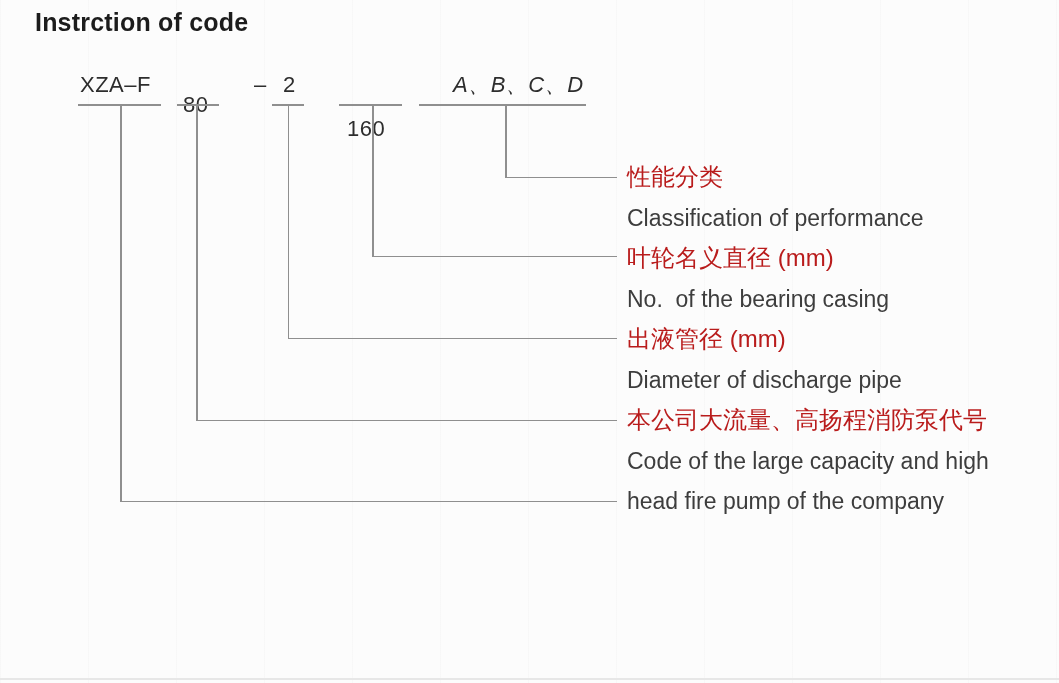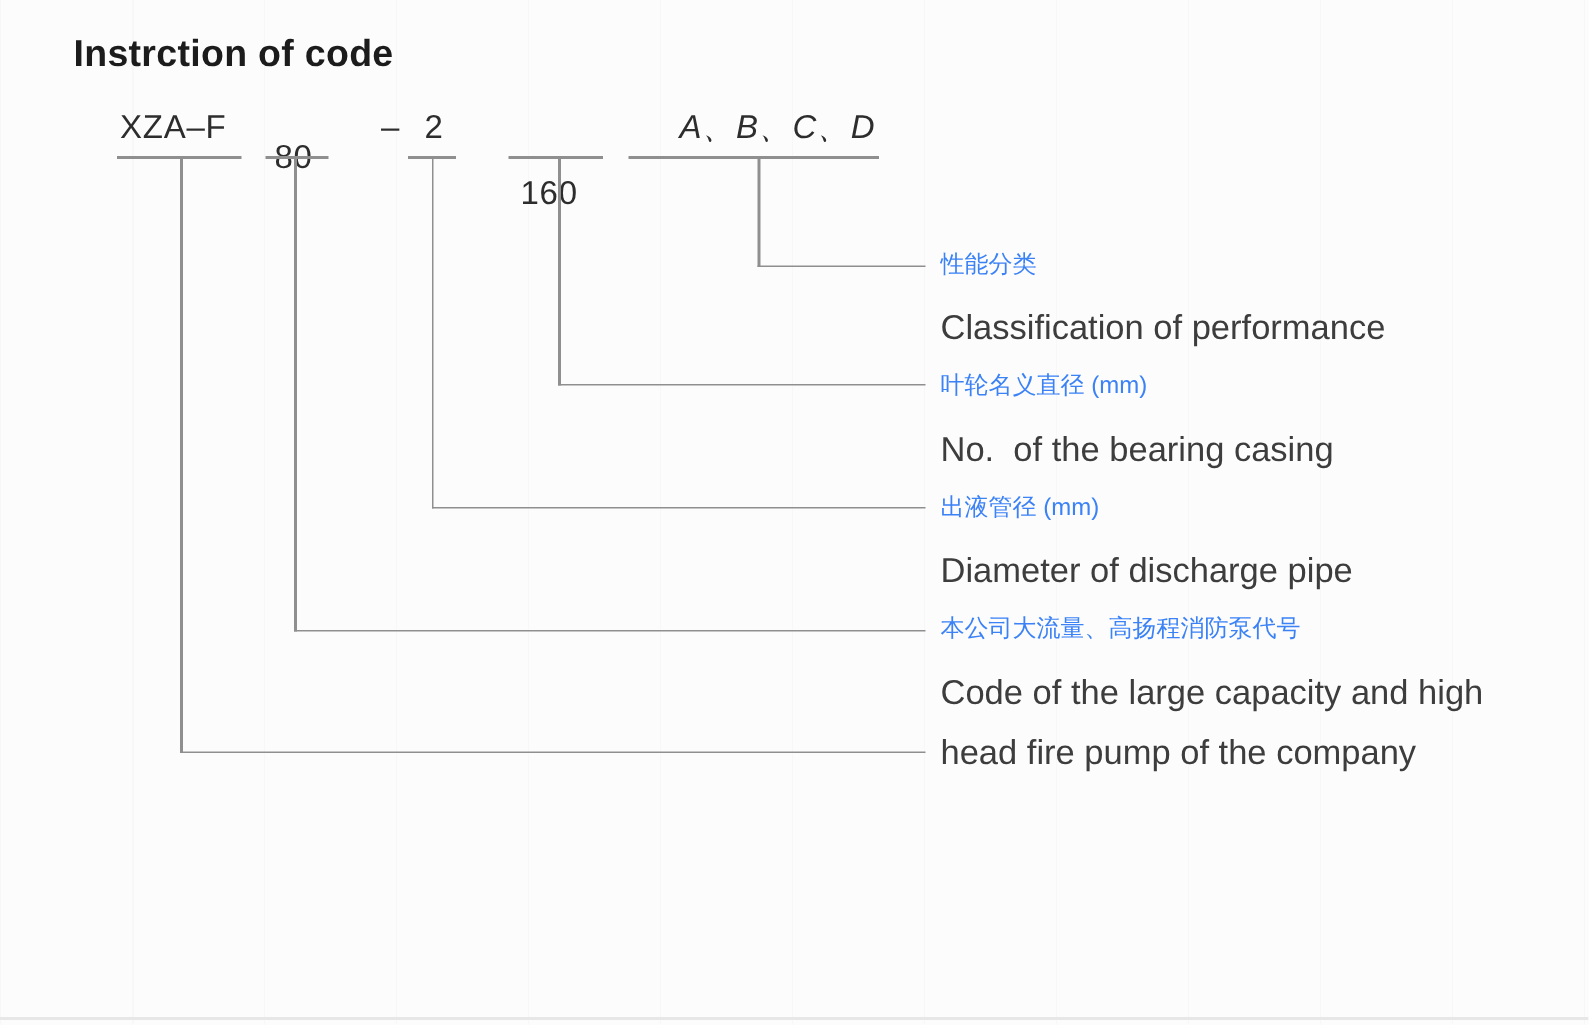--- a/index.html
+++ b/index.html
@@ -21,21 +21,21 @@
   }
 
   .page-title {
     position: absolute;
     left: 33px;
     top: 6px;
     font-size: 25px;
     font-weight: bold;
     letter-spacing: 0.2px;
     color: #1c1c1c;
-    margin: 16px;
+    margin: 2px;
   }
 
   .code-part {
     position: absolute;
     top: 72px;
     font-size: 22px;
     line-height: 26px;
     color: #2d2d2d;
     letter-spacing: 0.5px;
     white-space: nowrap;
@@ -70,23 +70,23 @@
   .h3 { left: 372px;   top: 255.5px; width: 245px;   }
   .h4 { left: 505px;   top: 176.5px; width: 112px;   }
 
   .labels-column {
     position: absolute;
     left: 627px;
     top: 157px;
     width: 378px;
   }
   .label-zh {
-    font-size: 16px;
+    font-size: 24px;
     line-height: 40.5px;
-    color: #3b82f6;
+    color: #b91c1c;
     white-space: nowrap;
   }
   .label-en {
     font-size: 23px;
     line-height: 40.5px;
     color: #3d3d3d;
     white-space: pre-wrap;
   }
 
   .bottom-rule {

